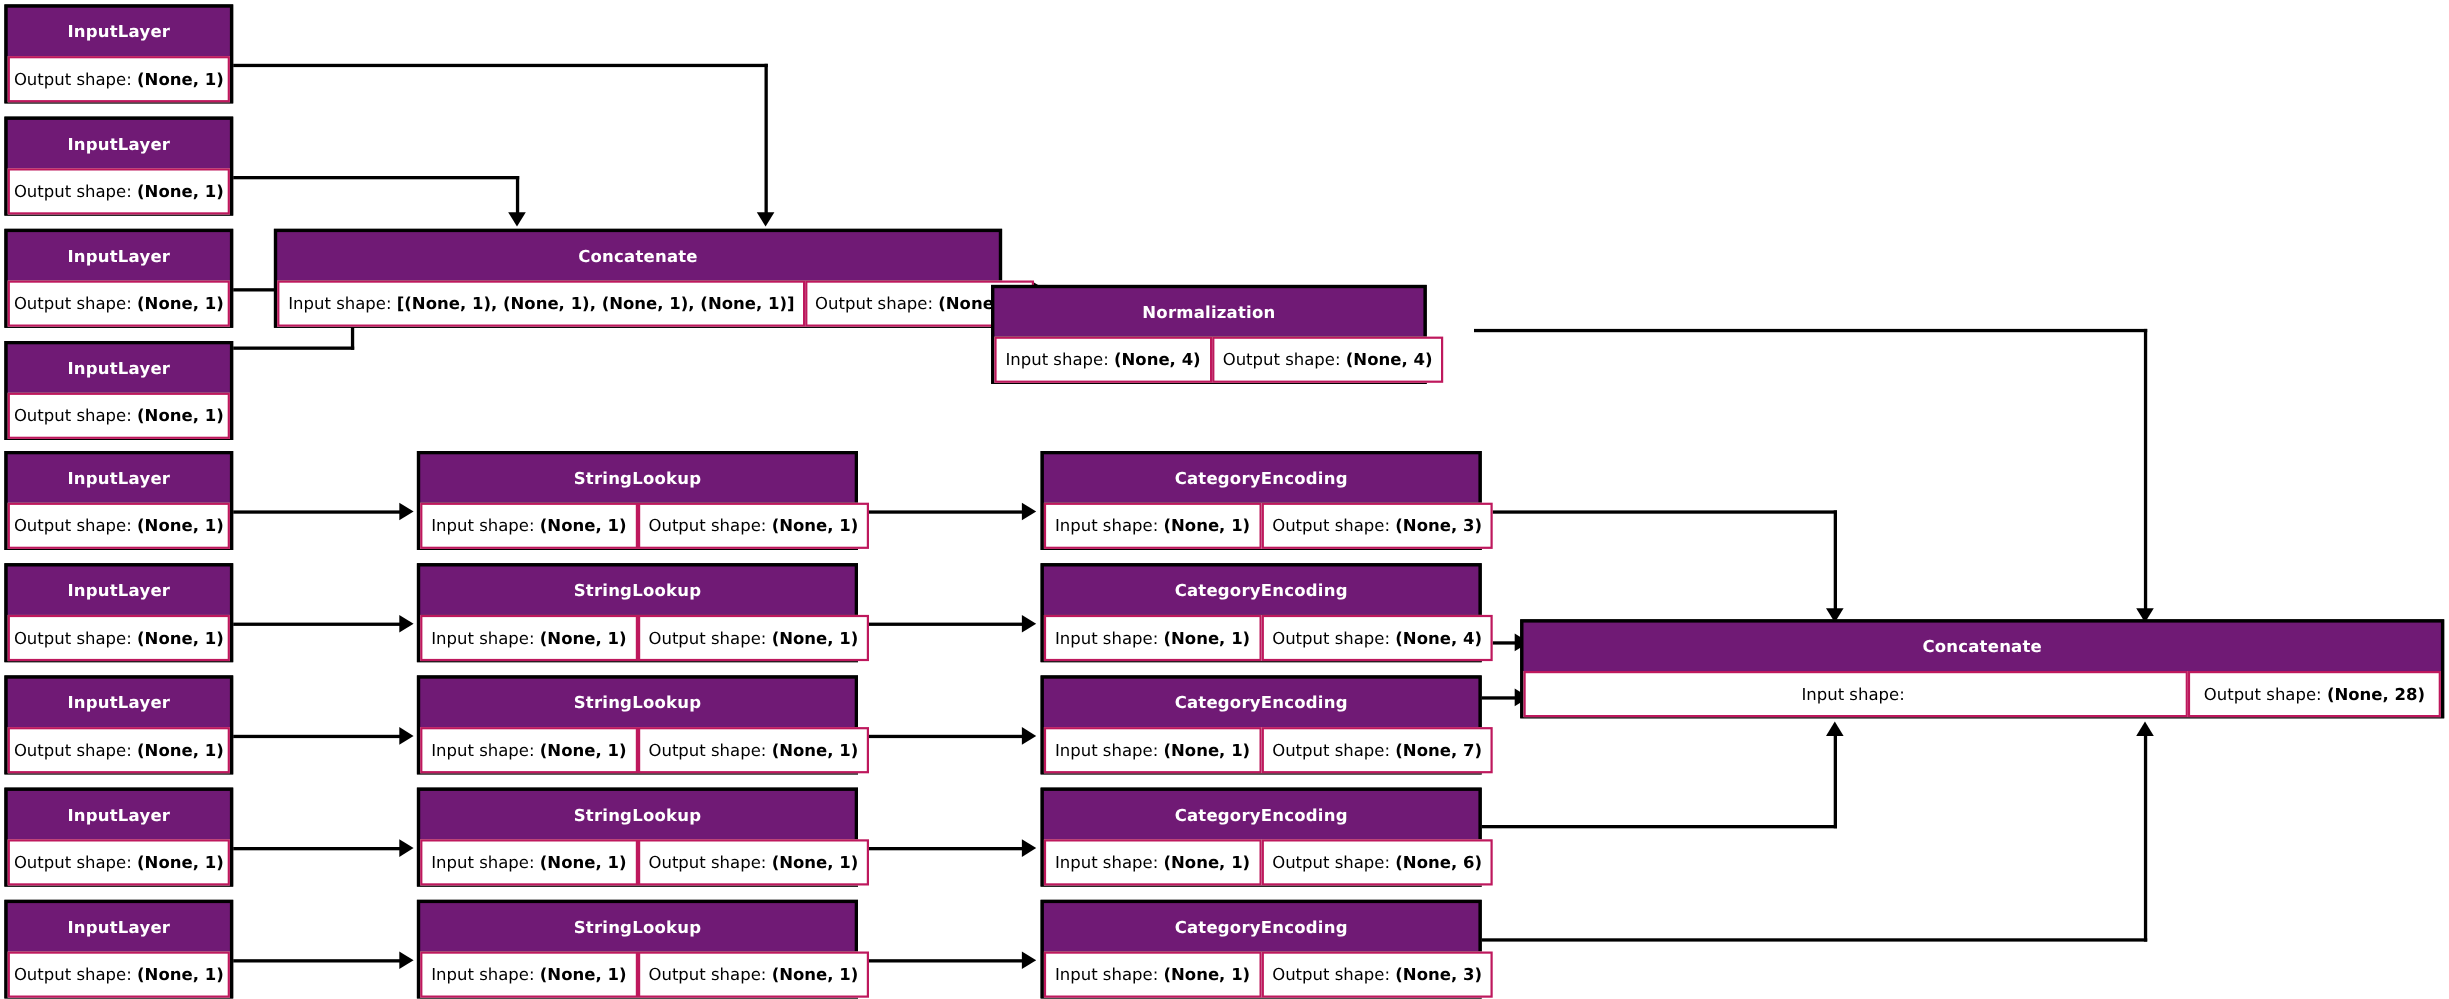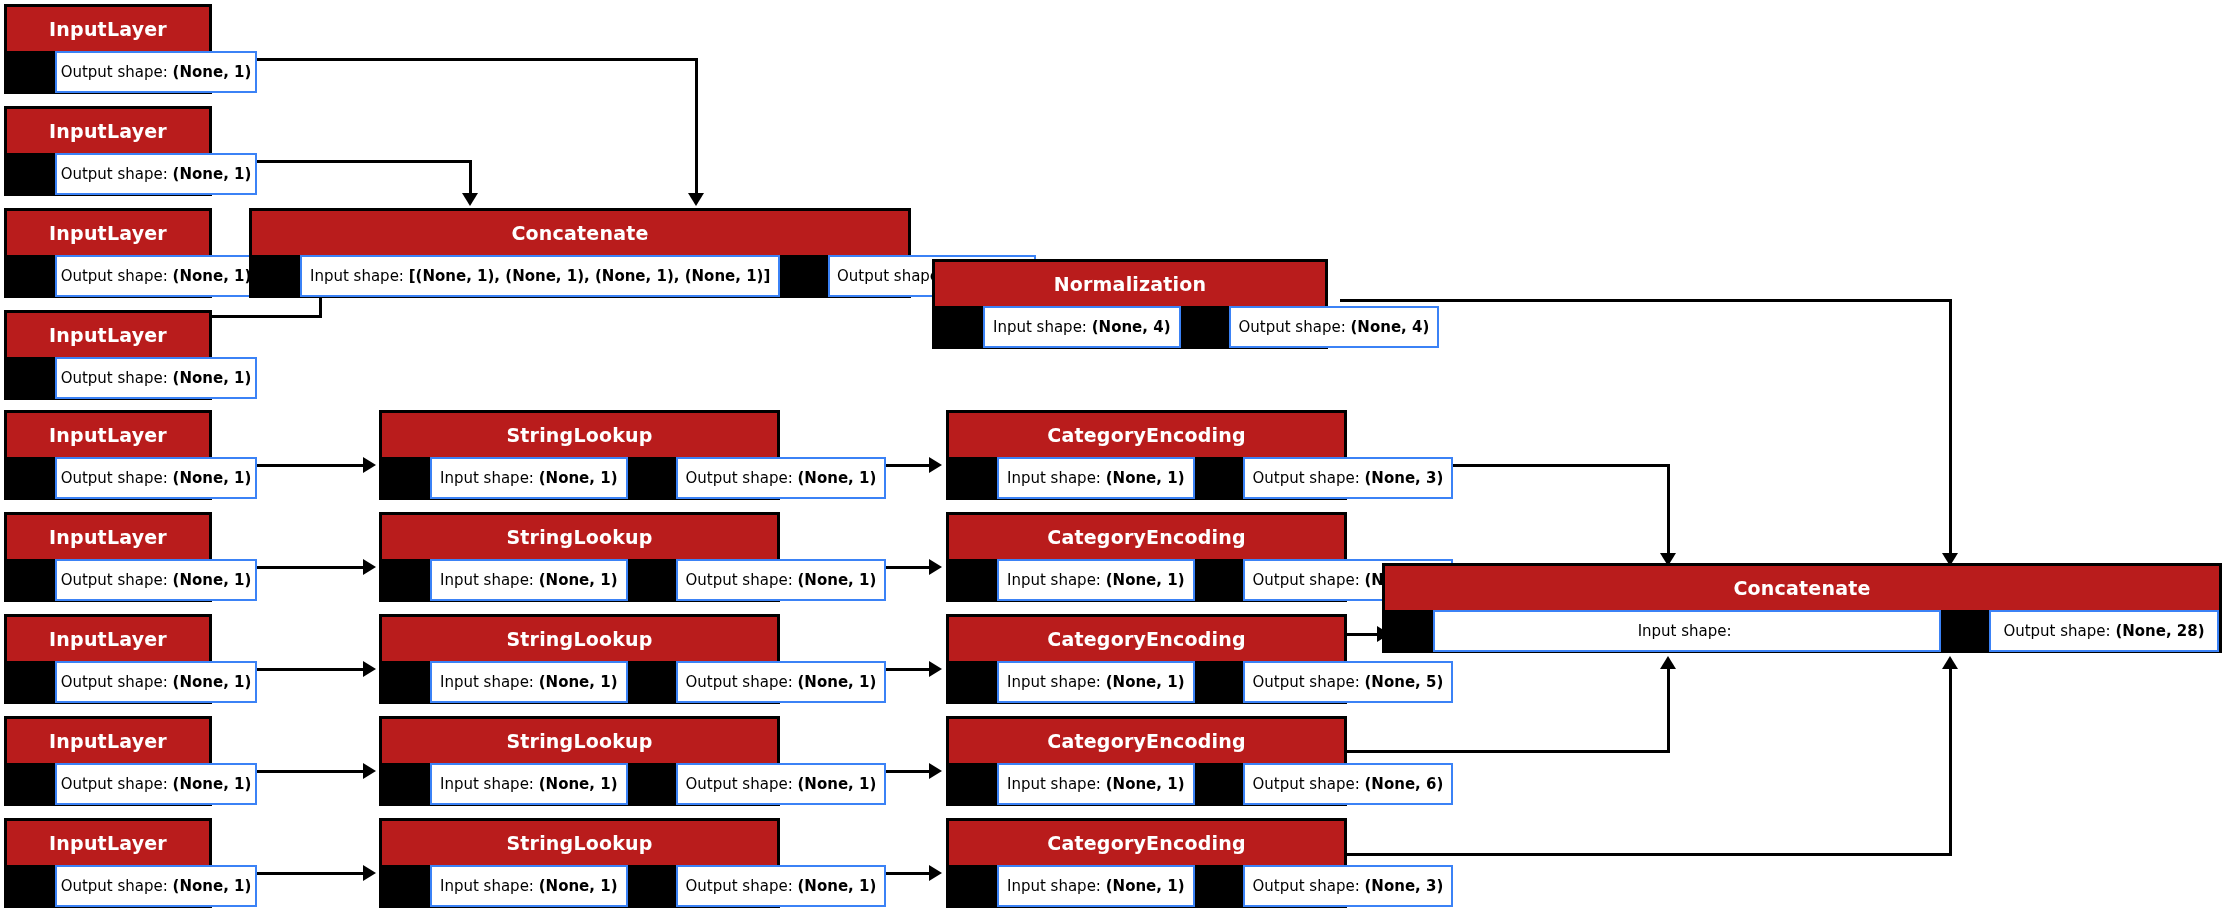--- a/index.html
+++ b/index.html
@@ -2,29 +2,29 @@
 <html><head>
 <meta charset="utf-8">
 <style>
   html,body{margin:0;padding:0;background:#ffffff;}
   body{font-family:"DejaVu Sans","Liberation Sans",sans-serif;}
   #canvas{position:relative;width:2226px;height:908px;background:#ffffff;overflow:hidden;}
 
   
   .node{position:absolute;box-sizing:border-box;border:3px solid #000;background:#000;}
   .node .hdr{
-      box-sizing:border-box;width:100%;height:44px;background:#b91c1c;color:#fff;
+      box-sizing:border-box;width:100%;height:44px;background:#701a75;color:#fff;
       display:flex;align-items:center;justify-content:center;
-      font-weight:bold;font-size:19px;letter-spacing:.2px;
+      font-weight:bold;font-size:15px;letter-spacing:.2px;
   }
   .node .shapes{box-sizing:border-box;display:flex;width:100%;background:#000;}
   .node .cell{
-      box-sizing:border-box;background:#fff;color:#000;border:2px solid #3b82f6;
+      box-sizing:border-box;background:#fff;color:#000;border:2px solid #be185d;
       height:42px;display:flex;align-items:center;justify-content:center;
-      font-size:15px;white-space:nowrap;padding:0 8px;margin-left:48px;
+      font-size:15px;white-space:nowrap;padding:0 8px;
   }
   .node .cell.grow{flex:1 1 auto;}
   .node .cell b{font-weight:bold;}
   .node .cell .lbl{font-weight:normal;}
   .node.solo .cell{width:100%;}
 
   
   .edge{position:absolute;background:#000;}
   .h{height:3px;}
   .v{width:3px;}
@@ -144,21 +144,21 @@
     <div class="shapes">
       <div class="cell grow">
         <span class="lbl">Input shape:</span>&nbsp;<b>[(None, 1), (None, 1), (None, 1), (None, 1)]</b>
       </div>
       <div class="cell" style="width:208px;">
         <span class="lbl">Output shape:</span>&nbsp;<b>(None, 4)</b>
       </div>
     </div>
   </div>
 
-  <div class="node" style="left:932px;top:259px;width:396px;height:90px;">
+  <div class="node" style="left:901px;top:259px;width:396px;height:90px;">
     <div class="hdr">Normalization</div>
     <div class="shapes">
       <div class="cell grow">
         <span class="lbl">Input shape:</span>&nbsp;<b>(None, 4)</b>
       </div>
       <div class="cell grow">
         <span class="lbl">Output shape:</span>&nbsp;<b>(None, 4)</b>
       </div>
     </div>
   </div>
@@ -244,21 +244,21 @@
       </div>
     </div>
   </div>
   <div class="node" style="left:946px;top:614px;width:401px;height:90px;">
     <div class="hdr">CategoryEncoding</div>
     <div class="shapes">
       <div class="cell grow">
         <span class="lbl">Input shape:</span>&nbsp;<b>(None, 1)</b>
       </div>
       <div class="cell grow">
-        <span class="lbl">Output shape:</span>&nbsp;<b>(None, 5)</b>
+        <span class="lbl">Output shape:</span>&nbsp;<b>(None, 7)</b>
       </div>
     </div>
   </div>
 
   <div class="node solo" style="left:4px;top:716px;width:208px;height:90px;">
     <div class="hdr">InputLayer</div>
     <div class="shapes">
         <div class="cell">
       <span class="lbl">Output shape:</span>&nbsp;<b>(None, 1)</b>
     </div>

